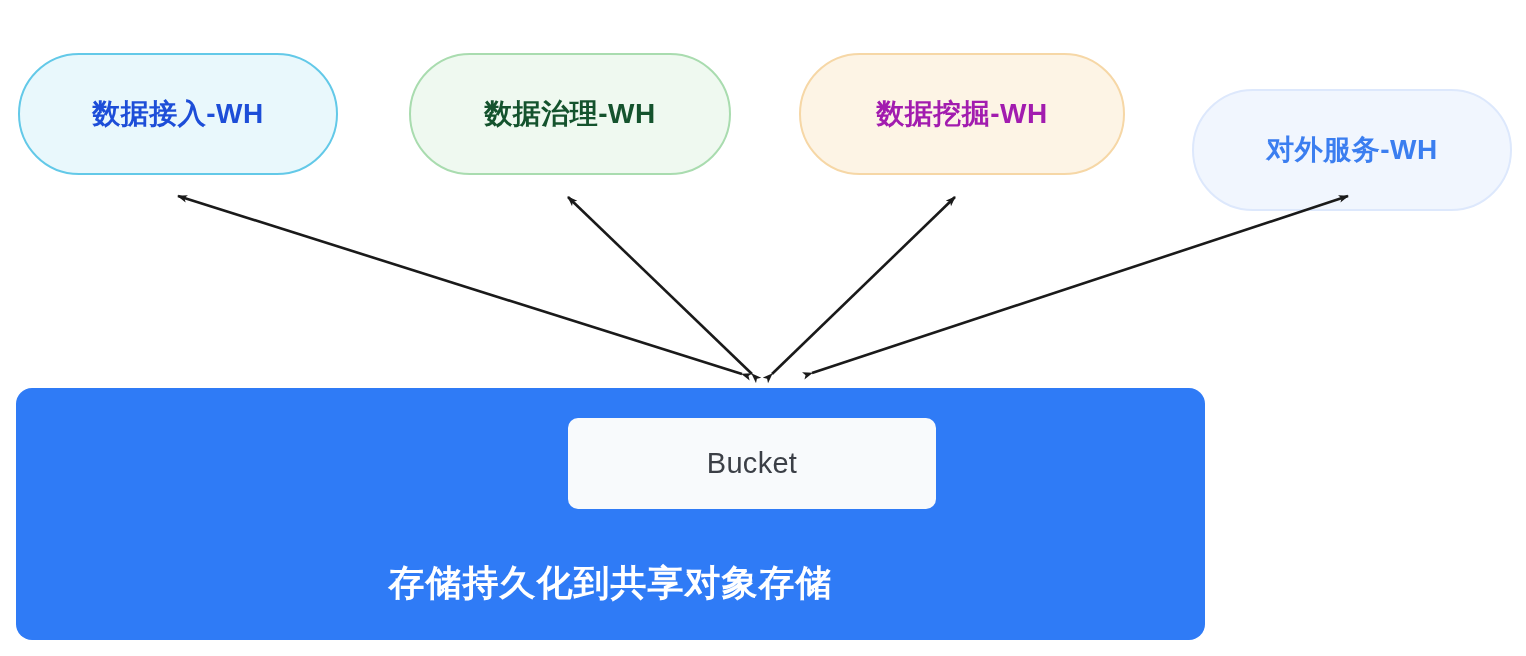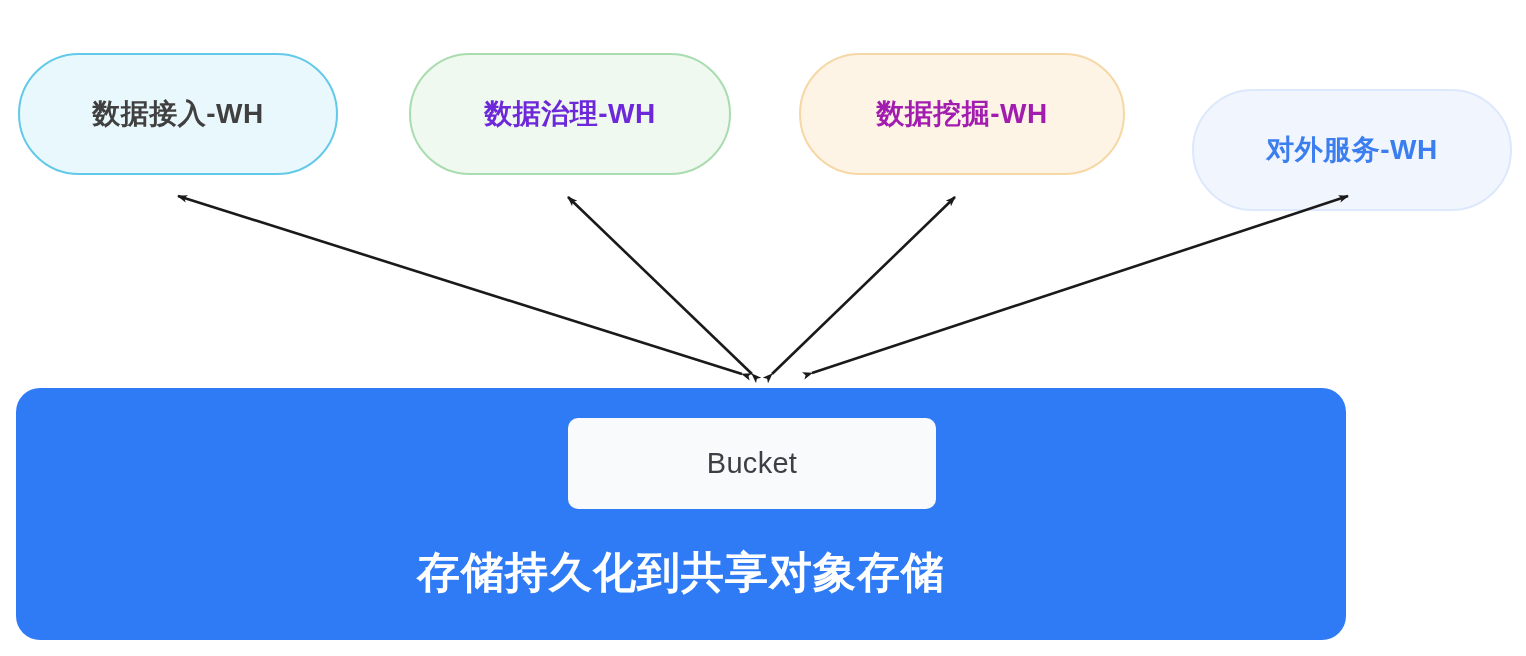--- a/index.html
+++ b/index.html
@@ -28,45 +28,45 @@
     border-width: 2px;
     border-style: solid;
     display: flex;
     align-items: center;
     justify-content: center;
     font-size: 28px;
     font-weight: 700;
     letter-spacing: 0.5px;
     white-space: nowrap;
   }
-  .pill-1 { left: 18px;   width: 320px; background: #e9f8fc; border-color: #63c9e8; color: #404040; text-align: center; }
-  .pill-2 { left: 409px;  width: 322px; background: #eff9f0; border-color: #a9dcaf; color: #6d28d9; }
+  .pill-1 { left: 18px;   width: 320px; background: #e9f8fc; border-color: #63c9e8; color: #1d4ed8; text-align: center; }
+  .pill-2 { left: 409px;  width: 322px; background: #eff9f0; border-color: #a9dcaf; color: #14532d; }
   .pill-3 { left: 799px;  width: 326px; background: #fdf4e5; border-color: #f6d7a6; color: #a21caf; }
   .pill-4 { left: 1192px; width: 320px; background: #f1f6fe; border-color: #dde8fc; color: #3b7ef0; margin-top: 36px; }
 
   
   #arrows {
     position: absolute;
     left: 0;
     top: 0;
     width: 1526px;
     height: 656px;
     pointer-events: none;
   }
 
   
   .storage-panel {
     position: absolute;
     left: 16px;
     top: 388px;
-    width: 1330px;
+    width: 1189px;
     height: 252px;
     box-sizing: border-box;
     background: #2f7bf6;
-    border-radius: 24px;
+    border-radius: 16px;
   }
   .bucket-box {
     position: absolute;
     left: 552px;
     top: 30px;
     width: 368px;
     height: 91px;
     box-sizing: border-box;
     background: #f8fafc;
     border-radius: 10px;
@@ -75,23 +75,23 @@
     justify-content: center;
     font-size: 29px;
     font-weight: 400;
     color: #3b3f46;
     letter-spacing: 0.3px;
   }
   .storage-caption {
     position: absolute;
     left: 0;
     right: 0;
-    top: 156px;
+    top: 171px;
     text-align: center;
-    font-size: 43px;
+    font-size: 36px;
     font-weight: 700;
     color: #ffffff;
     letter-spacing: 1px;
   }
 </style>
 </head>
 <body>
 
 <div id="canvas">
 

